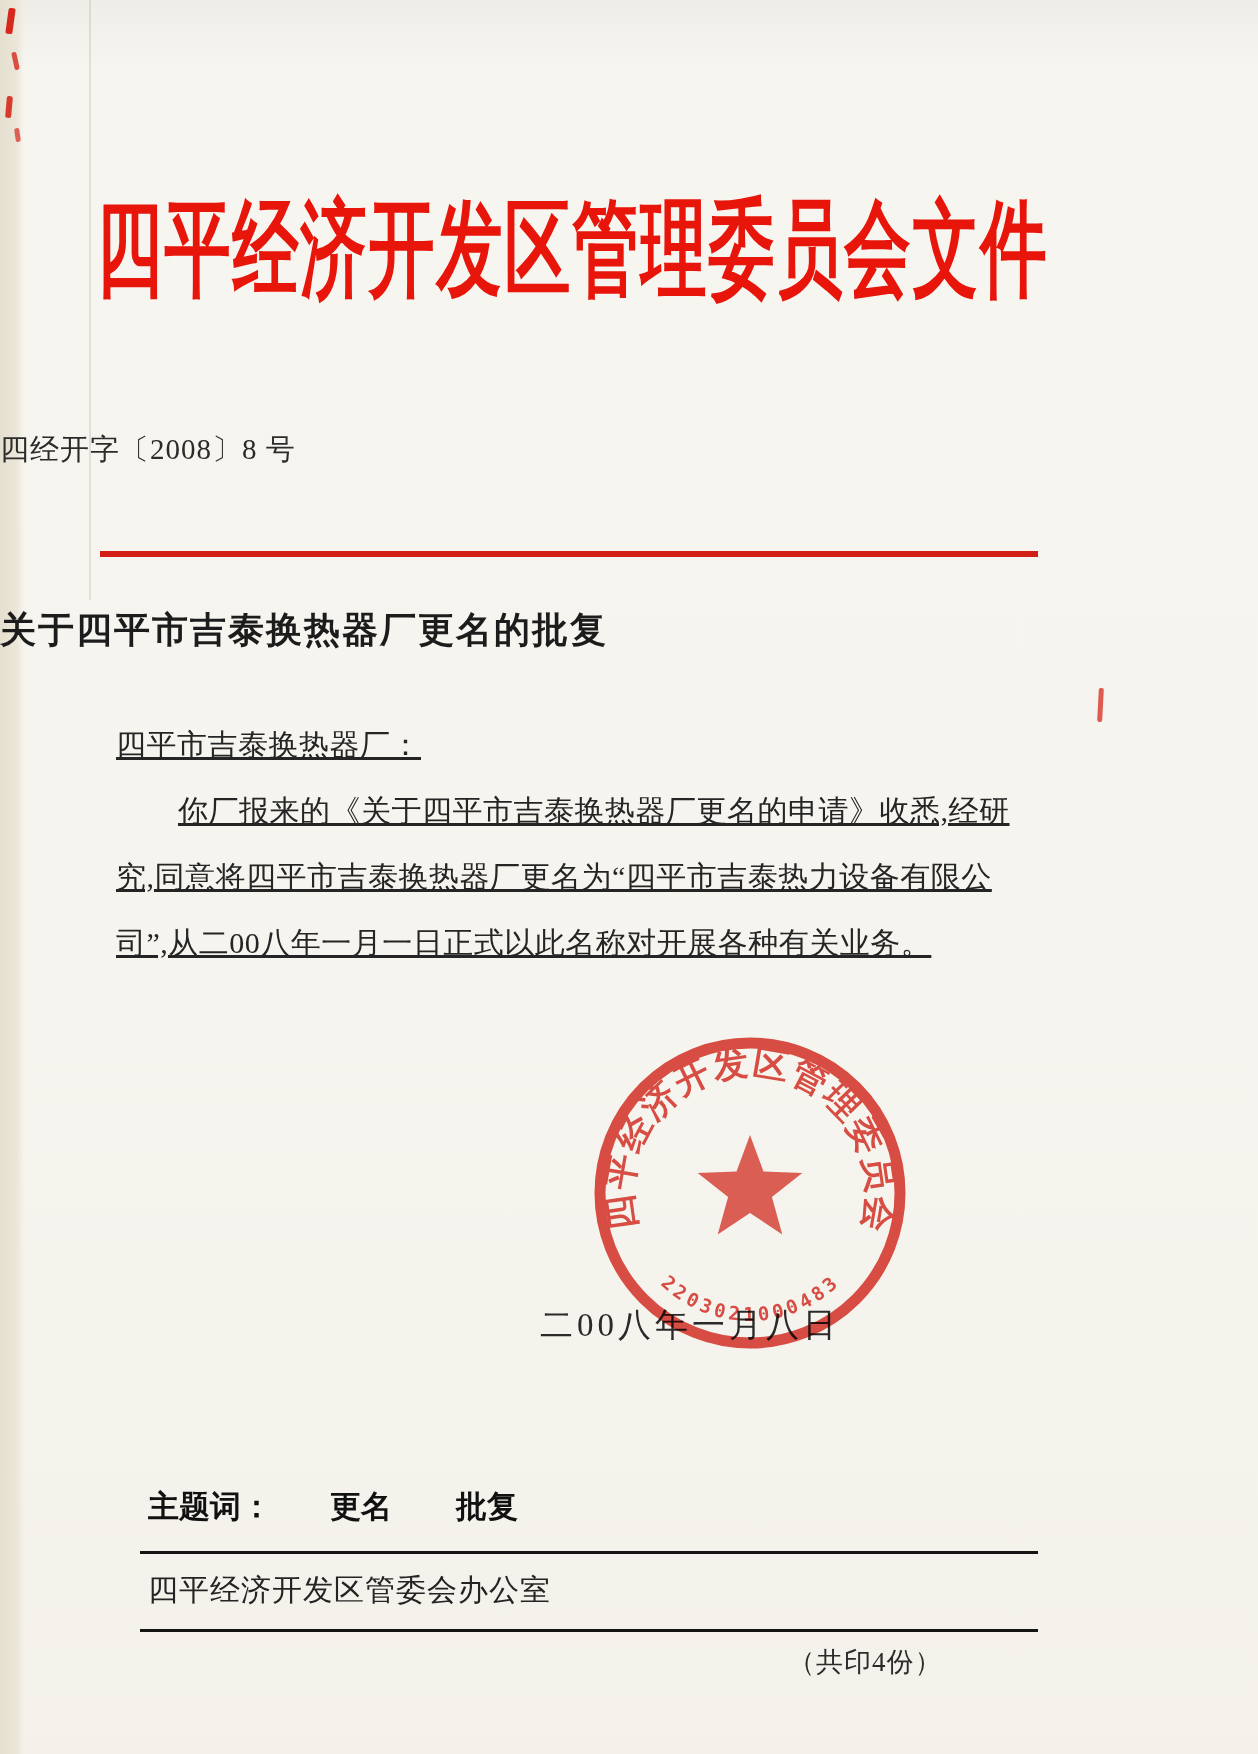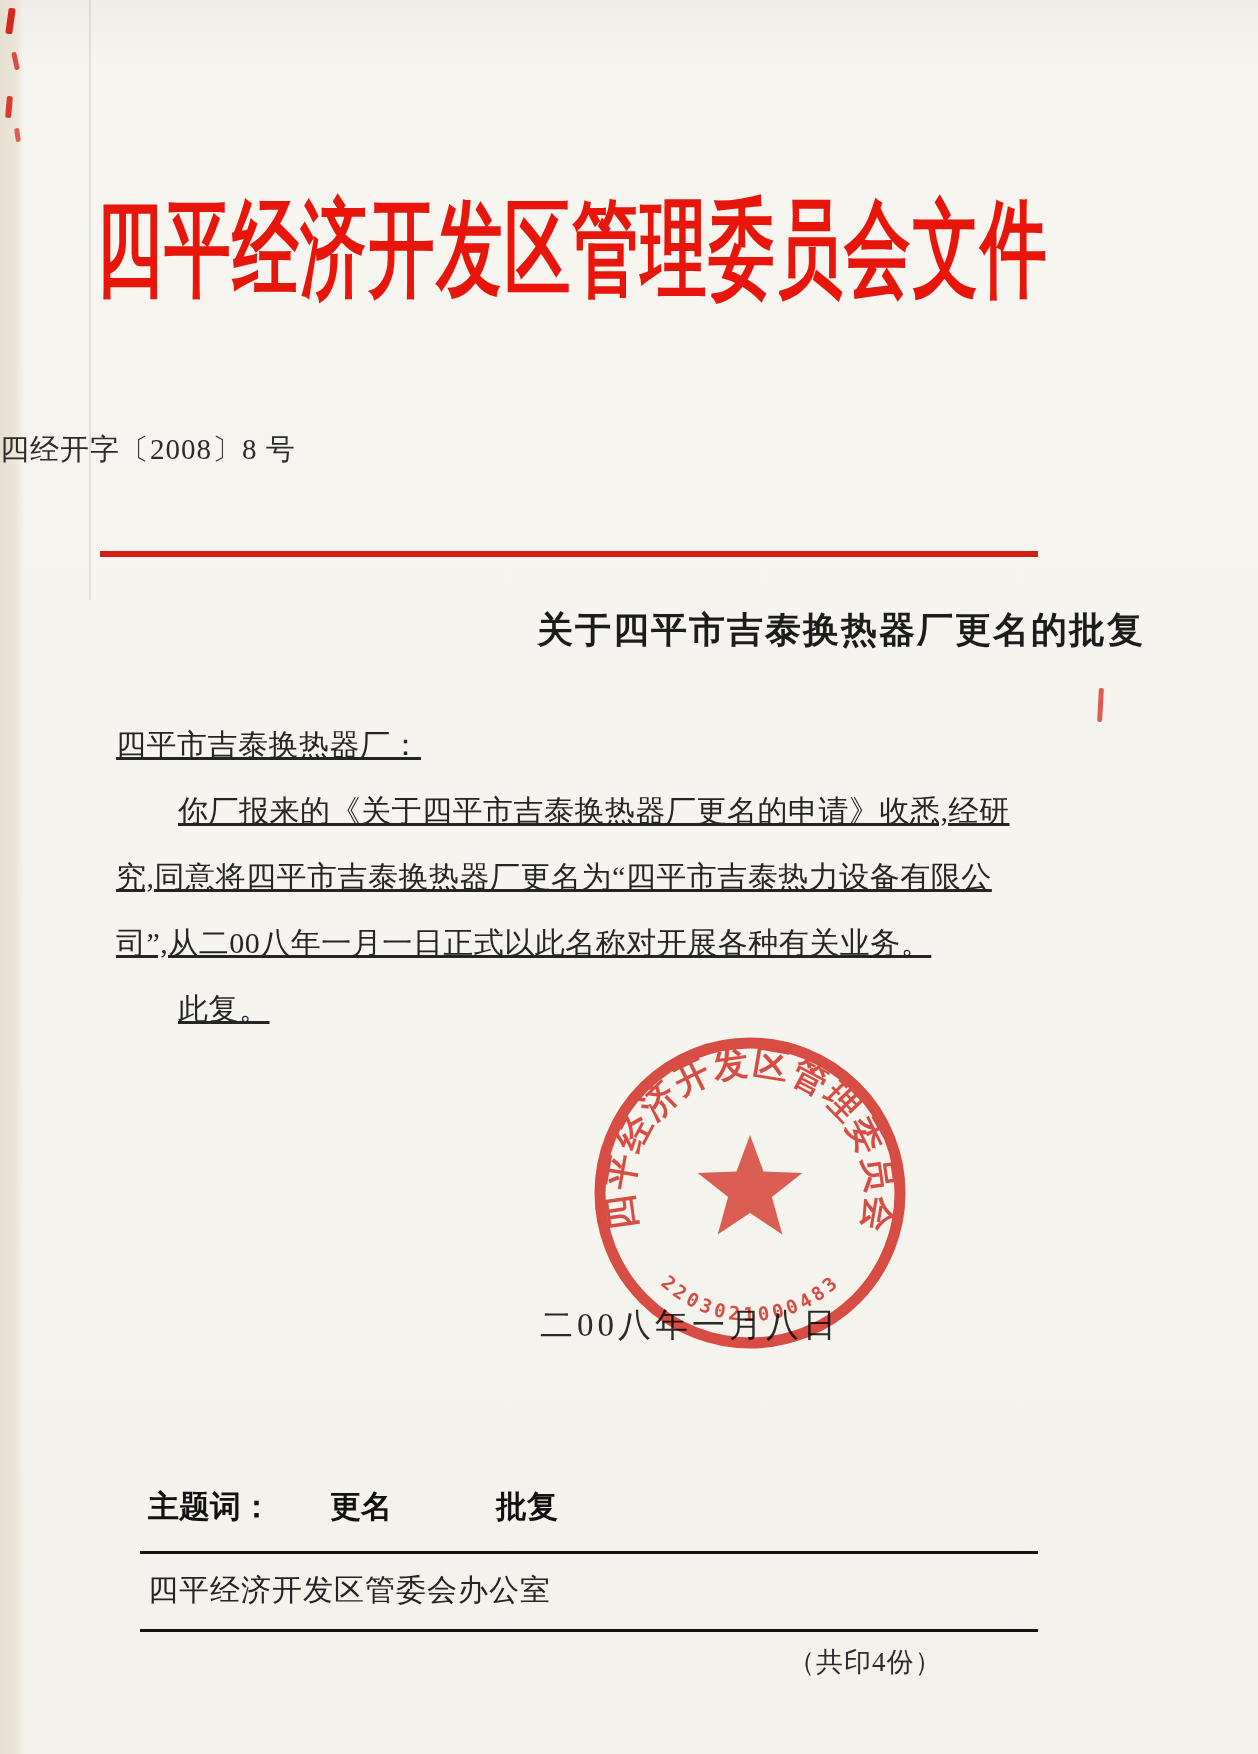--- a/index.html
+++ b/index.html
@@ -40,21 +40,21 @@
   .doc-number {
     position:absolute; top:430px; left:0; width:1145px;
     text-align:left; font-size:29px; letter-spacing:1px; color:#2b2b2b;
   }
   .red-rule {
     position:absolute; top:551px; left:100px; width:938px; height:6px;
     background:#d21e15;
   }
   .doc-title {
     position:absolute; top:606px; left:0; width:1145px;
-    text-align:right; font-size:36px; font-weight:bold;
+    text-align:left; font-size:36px; font-weight:bold;
     font-family:"Liberation Sans","DejaVu Sans",sans-serif;
     letter-spacing:2px; color:#1c1c1c;
   }
   .body-block {
     position:absolute; top:712px; left:116px; width:928px;
     font-size:30px; line-height:66px; color:#252525;
     letter-spacing:0.5px;
     text-decoration:underline;
   }
   .body-block p.indent { text-indent:62px; }
@@ -69,21 +69,21 @@
     white-space:nowrap;
   }
 
   .subject-row {
     position:absolute; top:1486px; left:148px;
     font-size:31px; font-weight:bold; color:#111;
     font-family:Liberation Sans, sans-serif;
     display:flex; align-items:baseline;
   }
   .subject-row .term1 { margin-left:58px;text-align:right; }
-  .subject-row .term2 { margin-left:104px; }
+  .subject-row .term2 { margin-left:64px; }
 
   .sep { position:absolute; left:140px; width:898px; height:3px; background:#141414; }
   .sep1 { top:1551px; }
   .sep2 { top:1629px; }
 
   .issuer {
     position:absolute; top:1570px; left:148px;
     font-size:30px; color:#242424; letter-spacing:1px;
   }
   .print-date {
@@ -112,21 +112,20 @@
 
   <div class="doc-number">四经开字〔2008〕8 号</div>
 
   <div class="red-rule"></div>
 
   <div class="doc-title">关于四平市吉泰换热器厂更名的批复</div>
 
   <div class="body-block">
     <p>四平市吉泰换热器厂：</p>
     <p class="indent">你厂报来的《关于四平市吉泰换热器厂更名的申请》收悉,经研究,同意将四平市吉泰换热器厂更名为“四平市吉泰热力设备有限公司”,从二00八年一月一日正式以此名称对开展各种有关业务。</p>
-    <p class="indent">此复。</p>
   </div>
 
   <div class="date-line">二00八年一月八日</div>
 
   <svg class="stamp" viewBox="0 0 334 334" xmlns="http://www.w3.org/2000/svg">
     <circle cx="167" cy="167" r="150" fill="none" stroke="#dc382e" stroke-width="11"></circle>
     <polygon points="167,109 180.5,145.4 219.3,147 188.9,171.1 199.3,208.5 167,187 134.7,208.5 145.1,171.1 114.7,147 153.5,145.4" fill="#dc382e" opacity="0.9"></polygon>
     <path id="ringPath" d="M 56.1,207.4 A 118,118 0 1 1 277.9,207.4" fill="none"></path>
     <path id="serialPath" d="M 69,249.3 A 128,128 0 0 0 265,249.3" fill="none"></path>
     <text font-size="35" font-weight="bold" fill="#dc382e" letter-spacing="2" font-family="Liberation Serif, DejaVu Serif, serif">

